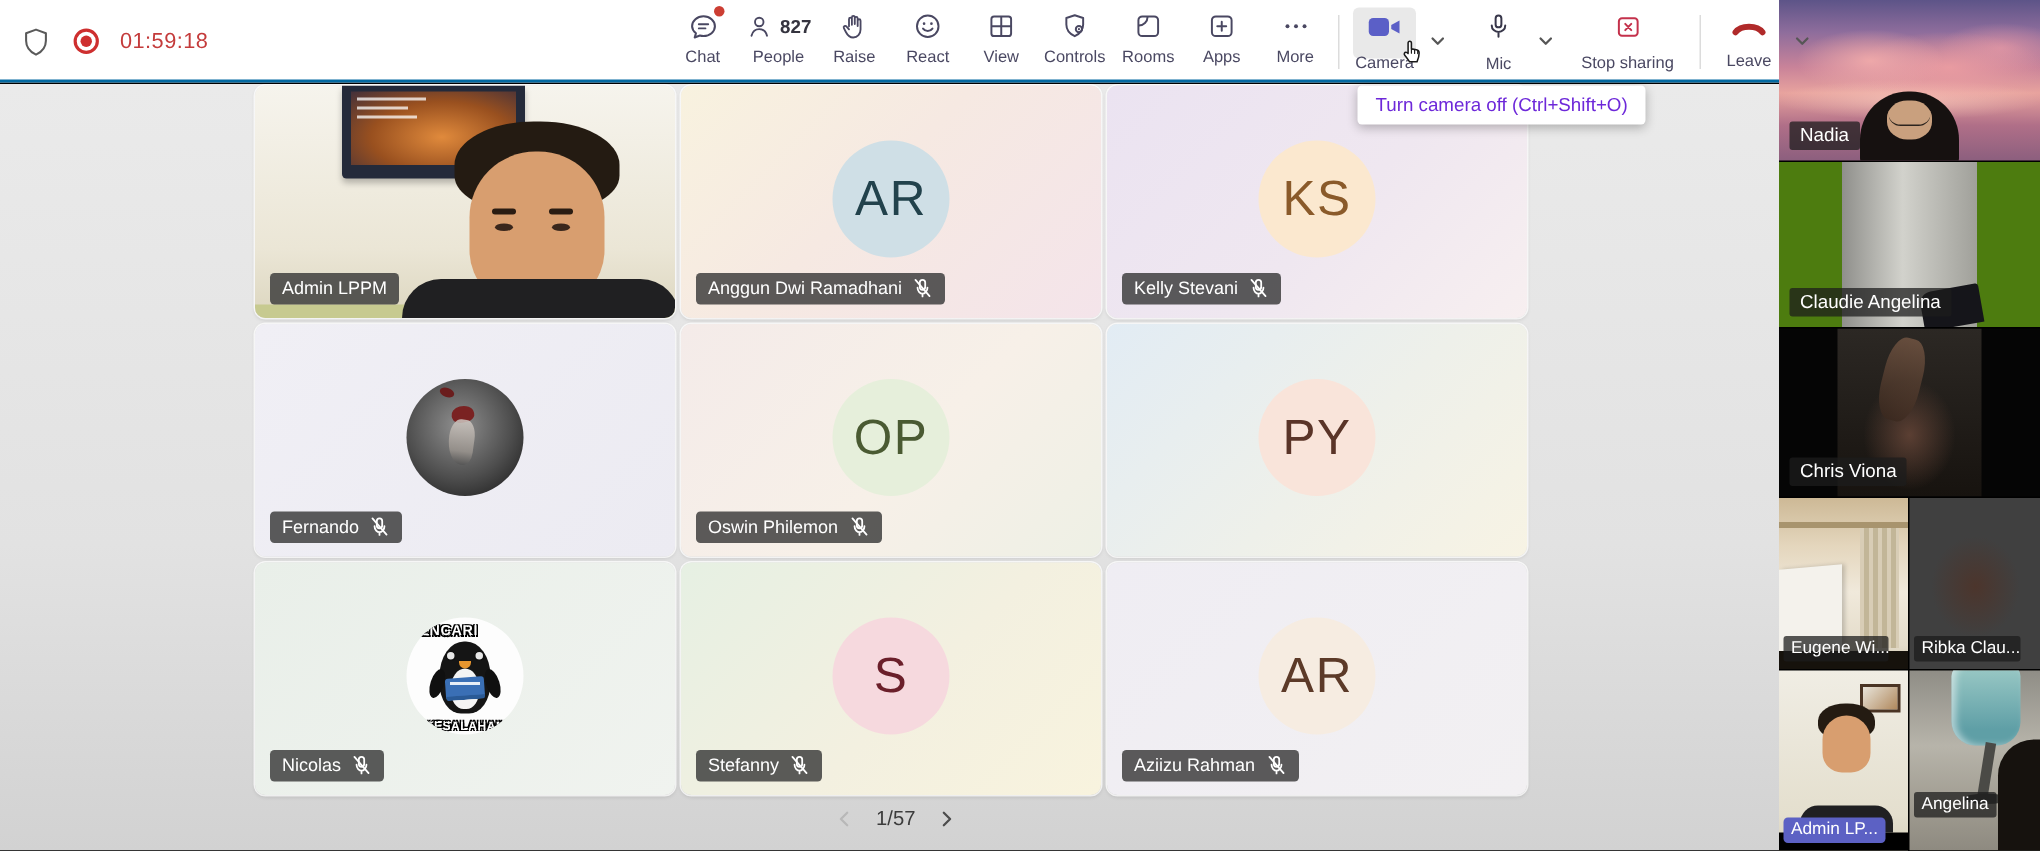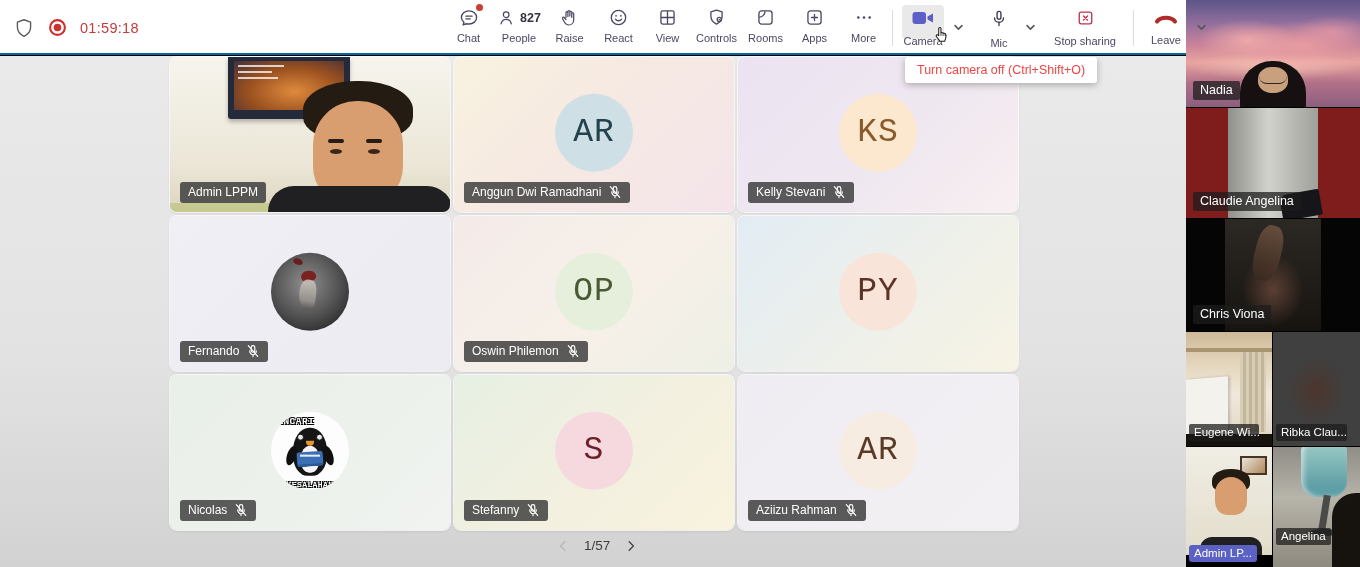--- a/index.html
+++ b/index.html
@@ -24,27 +24,27 @@
   .cam-hl { position:absolute; top:5px; left:3px; width:42px; height:34px; background:#e9e9e9; border-radius:4px; }
   .cam-group .ic, .cam-group .lbl { position:relative; z-index:2; }
   .chev-btn { width:22px; display:flex; align-items:center; justify-content:center; height:55px; cursor:pointer; }
   .mic-group { width:40px; margin-left:10px; }
   .share-group { width:80px; margin-left:4px; margin-right:8px; }
   .share-group .lbl { color:#4a4862; }
   .leave-group { width:48px; margin-left:8px; }
   .cursor-hand { position:absolute; left:33px; top:22px; z-index:6; }
 
   
-  .tooltip { position:absolute; left:905px; top:57px; background:#fff; border-radius:3px; box-shadow:0 2px 7px rgba(0,0,0,.28); padding:6px 12px; font-size:12.5px; color:#ef4444; z-index:60; white-space:nowrap; }
+  .tooltip { position:absolute; left:905px; top:57px; background:#fff; border-radius:3px; box-shadow:0 2px 7px rgba(0,0,0,.28); padding:6px 12px; font-size:12.5px; color:#6d28d9; z-index:60; white-space:nowrap; }
 
   
   .main { position:absolute; left:0; top:56px; width:1186px; height:511px; background:linear-gradient(180deg,#eaeaea 0%,#e2e2e2 60%,#d2d2d2 100%); }
   .grid { position:absolute; left:170px; top:1px; display:grid; grid-template-columns:repeat(3,280px); grid-auto-rows:155px; gap:4px; }
   .tile { position:relative; border-radius:7px; overflow:hidden; box-shadow:0 0 0 1px rgba(255,255,255,.75), 0 1px 3px rgba(0,0,0,.14); cursor:pointer; }
-  .avatar { position:absolute; left:50%; top:50%; transform:translate(-50%,-53%); width:78px; height:78px; border-radius:50%; display:flex; align-items:center; justify-content:center; font-size:33px; font-weight:500; letter-spacing:1px;font-family:Liberation Mono, monospace; }
+  .avatar { position:absolute; left:50%; top:50%; transform:translate(-50%,-53%); width:78px; height:78px; border-radius:50%; display:flex; align-items:center; justify-content:center; font-size:33px; font-weight:500; letter-spacing:1px; }
   .tag { position:absolute; left:10px; bottom:9px; background:rgba(56,56,56,.82); color:#fff; font-size:12px; padding:3px 8px 4px 8px; border-radius:3px; display:flex; align-items:center; gap:7px; white-space:nowrap; max-width:calc(100% - 28px); }
 
   .bg-anggun   { background:linear-gradient(135deg,#f8f2df 0%,#f6e9e2 45%,#f4e4ea 100%); }
   .bg-kelly    { background:linear-gradient(135deg,#ebe3f1 0%,#efe7f0 55%,#f7eff0 100%); }
   .bg-fernando { background:linear-gradient(135deg,#f0eff5 0%,#ecebf2 100%); }
   .bg-oswin    { background:linear-gradient(135deg,#f4ebe9 0%,#f7f0e8 55%,#eef0e5 100%); }
   .bg-prayshe  { background:linear-gradient(135deg,#e2ecf4 0%,#eef0ea 55%,#f7f3e4 100%); }
   .bg-nicolas  { background:linear-gradient(135deg,#e9efe9 0%,#f0f3ef 100%); }
   .bg-stefanny { background:linear-gradient(135deg,#e6f0e3 0%,#f3f0e0 55%,#f8f3de 100%); }
   .bg-aziizu   { background:linear-gradient(135deg,#efedf3 0%,#f2f0f2 100%); }
@@ -108,21 +108,21 @@
     background:linear-gradient(180deg,#5d5488 0%,#8e6d9c 20%,#c98399 42%,#e8a39e 58%,#b06f88 78%,#8c5f7e 100%); }
   .n-clouds { position:absolute; inset:0;
     background:radial-gradient(ellipse 70px 30px at 35% 38%, rgba(240,170,170,.95) 0%, rgba(240,170,170,0) 70%),
                radial-gradient(ellipse 90px 34px at 65% 42%, rgba(236,158,162,.9) 0%, rgba(236,158,162,0) 70%),
                radial-gradient(ellipse 60px 24px at 85% 30%, rgba(225,150,165,.8) 0%, rgba(225,150,165,0) 70%),
                radial-gradient(ellipse 120px 18px at 50% 62%, rgba(250,205,190,.65) 0%, rgba(250,205,190,0) 75%); }
   .n-hair { position:absolute; left:50%; bottom:-8px; transform:translateX(-50%); width:66px; height:54px; background:#161110; border-radius:32px 32px 10px 10px; }
   .n-face { position:absolute; left:50%; bottom:14px; transform:translateX(-50%); width:30px; height:26px; background:#c9a07e; border-radius:45%; }
   .n-glass { position:absolute; left:50%; bottom:23px; transform:translateX(-50%); width:28px; height:9px; border-bottom:1.5px solid #2c241e; border-radius:0 0 8px 8px; }
 
-  .s-claudie { left:0; top:108px; width:174px; height:110px; background:#7f1d1d; }
+  .s-claudie { left:0; top:108px; width:174px; height:110px; background:#4d7c0f; }
   .c-strip { position:absolute; left:50%; top:0; bottom:0; transform:translateX(-50%); width:90px;
     background:linear-gradient(90deg,#8f8f8b 0%,#d2d2cc 45%,#a0a09a 100%); }
   .c-obj { position:absolute; left:calc(50% + 8px); bottom:0; width:40px; height:26px; background:#15151a; border-radius:8px 2px 0 0; transform:rotate(-10deg); }
 
   .s-chris { left:0; top:219px; width:174px; height:112px; background:#050505; }
   .ch-strip { position:absolute; left:50%; top:0; bottom:0; transform:translateX(-50%); width:96px;
     background:linear-gradient(180deg,#2c2824 0%,#17130f 100%); }
   .ch-glow { position:absolute; left:50%; top:30%; transform:translateX(-50%); width:62px; height:74px;
     background:radial-gradient(ellipse, #6a483a 0%, rgba(40,25,18,0) 70%); opacity:.8; }
   .ch-arm { position:absolute; left:calc(50% - 18px); top:6px; width:26px; height:56px; background:linear-gradient(180deg,#7a5a46,#3a281e); border-radius:40%; transform:rotate(14deg); opacity:.75; }

